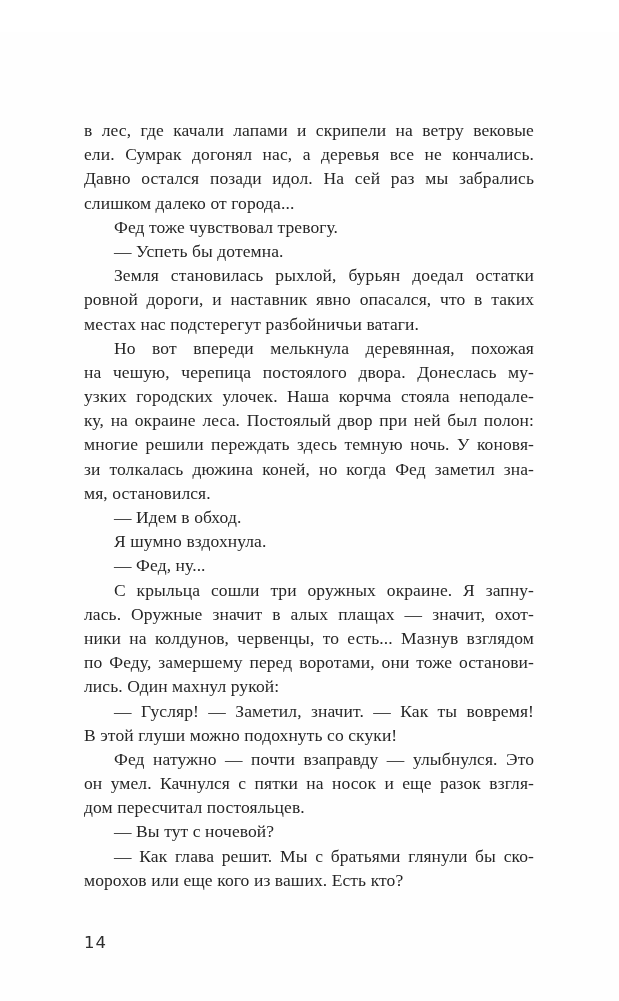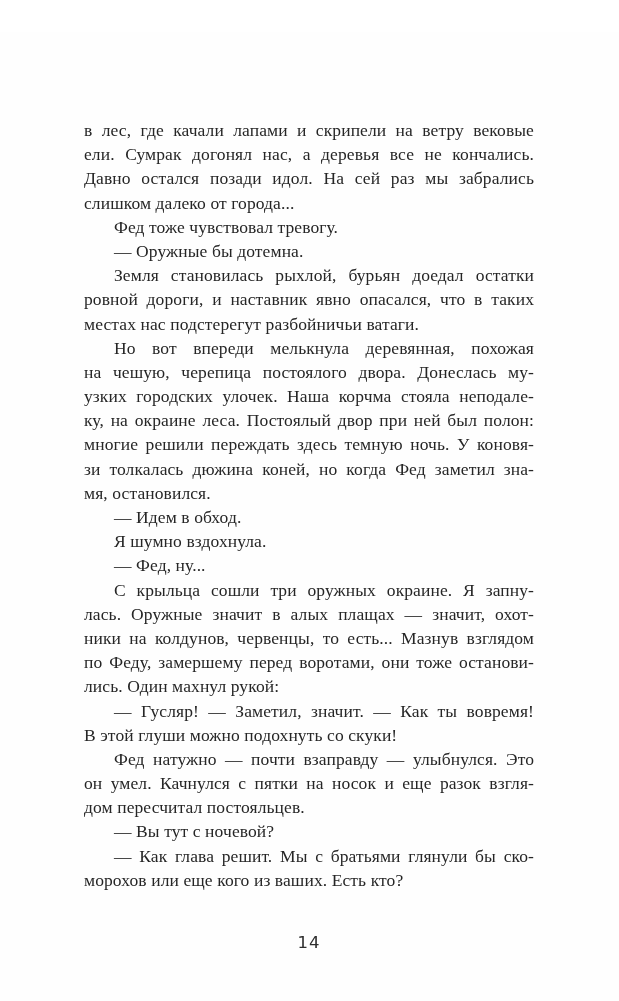--- a/index.html
+++ b/index.html
@@ -36,39 +36,38 @@
     text-align-last: left;
   }
   .ind {
     text-indent: 30px;
   }
   .page-number {
     position: absolute;
     left: 84px;
     top: 901px;
     width: 450px;
-    text-align: center;
     font-family: "DejaVu Sans", sans-serif;
     font-size: 16.5px;
     font-weight: 500;
     color: #2e2e2e;
     letter-spacing: 1px;
   }
 </style>
 </head>
 <body>
 
 <div class="book-page">
   <div class="text-block">
     <div class="ln">в лес, где качали лапами и скрипели на ветру вековые</div>
     <div class="ln">ели. Сумрак догонял нас, а деревья все не кончались.</div>
     <div class="ln">Давно остался позади идол. На сей раз мы забрались</div>
     <div class="ln last">слишком далеко от города...</div>
     <div class="ln ind last">Фед тоже чувствовал тревогу.</div>
-    <div class="ln ind last">— Оружные бы дотемна.</div>
+    <div class="ln ind last">— Успеть бы дотемна.</div>
     <div class="ln ind">Земля становилась рыхлой, бурьян доедал остатки</div>
     <div class="ln">ровной дороги, и наставник явно опасался, что в таких</div>
     <div class="ln last">местах нас подстерегут разбойничьи ватаги.</div>
     <div class="ln ind">Но вот впереди мелькнула деревянная, похожая</div>
     <div class="ln">на чешую, черепица постоялого двора. Донеслась му-</div>
     <div class="ln">узких городских улочек. Наша корчма стояла неподале-</div>
     <div class="ln">ку, на окраине леса. Постоялый двор при ней был полон:</div>
     <div class="ln">многие решили переждать здесь темную ночь. У коновя-</div>
     <div class="ln">зи толкалась дюжина коней, но когда Фед заметил зна-</div>
     <div class="ln last">мя, остановился.</div>

